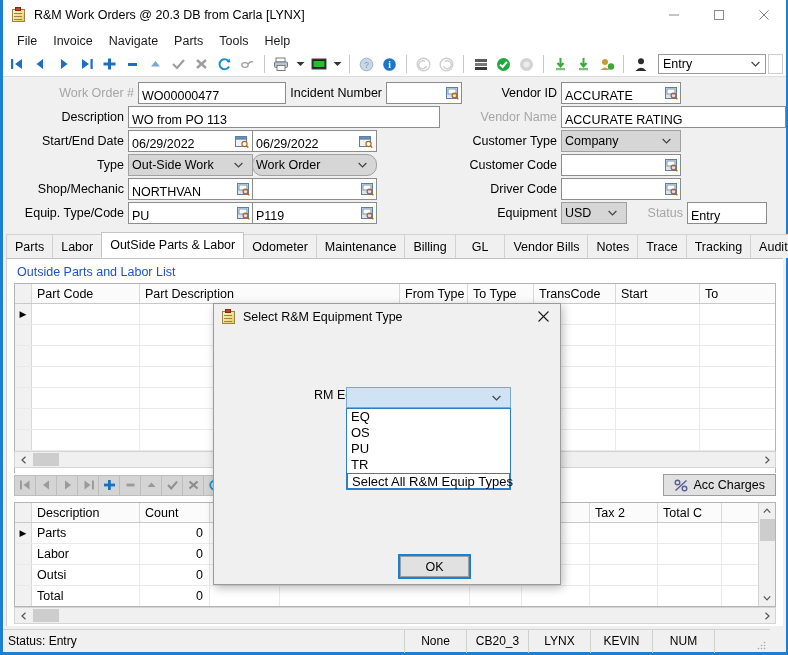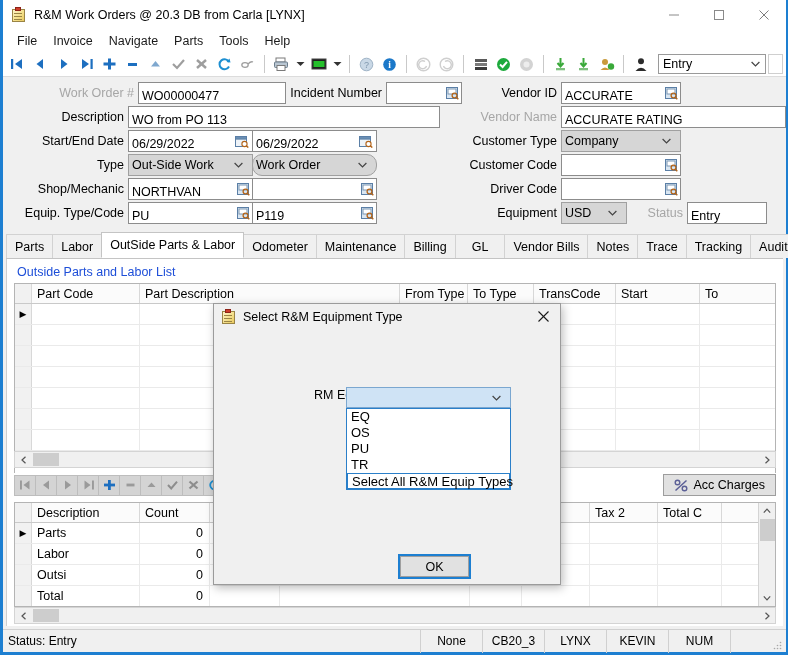--- a/index.html
+++ b/index.html
@@ -182,21 +182,21 @@
   .vscroll .thumb { width: 15px; height: 22px; background: #cdcdcd; }
   .vscroll .track { flex: 1; }
   .gcell {
     display: flex; align-items: center; padding-left: 5px; font-size: 12.5px;
     border-right: 1px solid #eaeaea; white-space: nowrap; overflow: hidden; flex: none;
   }
   .gcell.num { justify-content: flex-end; padding-right: 6px; }
 
   
   .statusbar {
-    position: absolute; left: 0; right: 0; bottom: 0; height: 23px;
+    position: absolute; left: 0; right: 16px; bottom: 0; height: 23px;
     background: #f0f0f0; border-top: 1px solid #d0d0d0;
     display: flex; align-items: center;
   }
   .sb-main { padding-left: 5px; font-size: 12px; flex: 1; }
   .sb-cell {
     width: 62px; text-align: center; font-size: 12px;
     border-left: 1px solid #d0d0d0; height: 23px; display: flex;
     align-items: center; justify-content: center; flex: none;
   }
   .sb-grip { width: 18px; height: 23px; display:flex; align-items:flex-end; justify-content:center; padding-bottom:2px; flex:none; }

